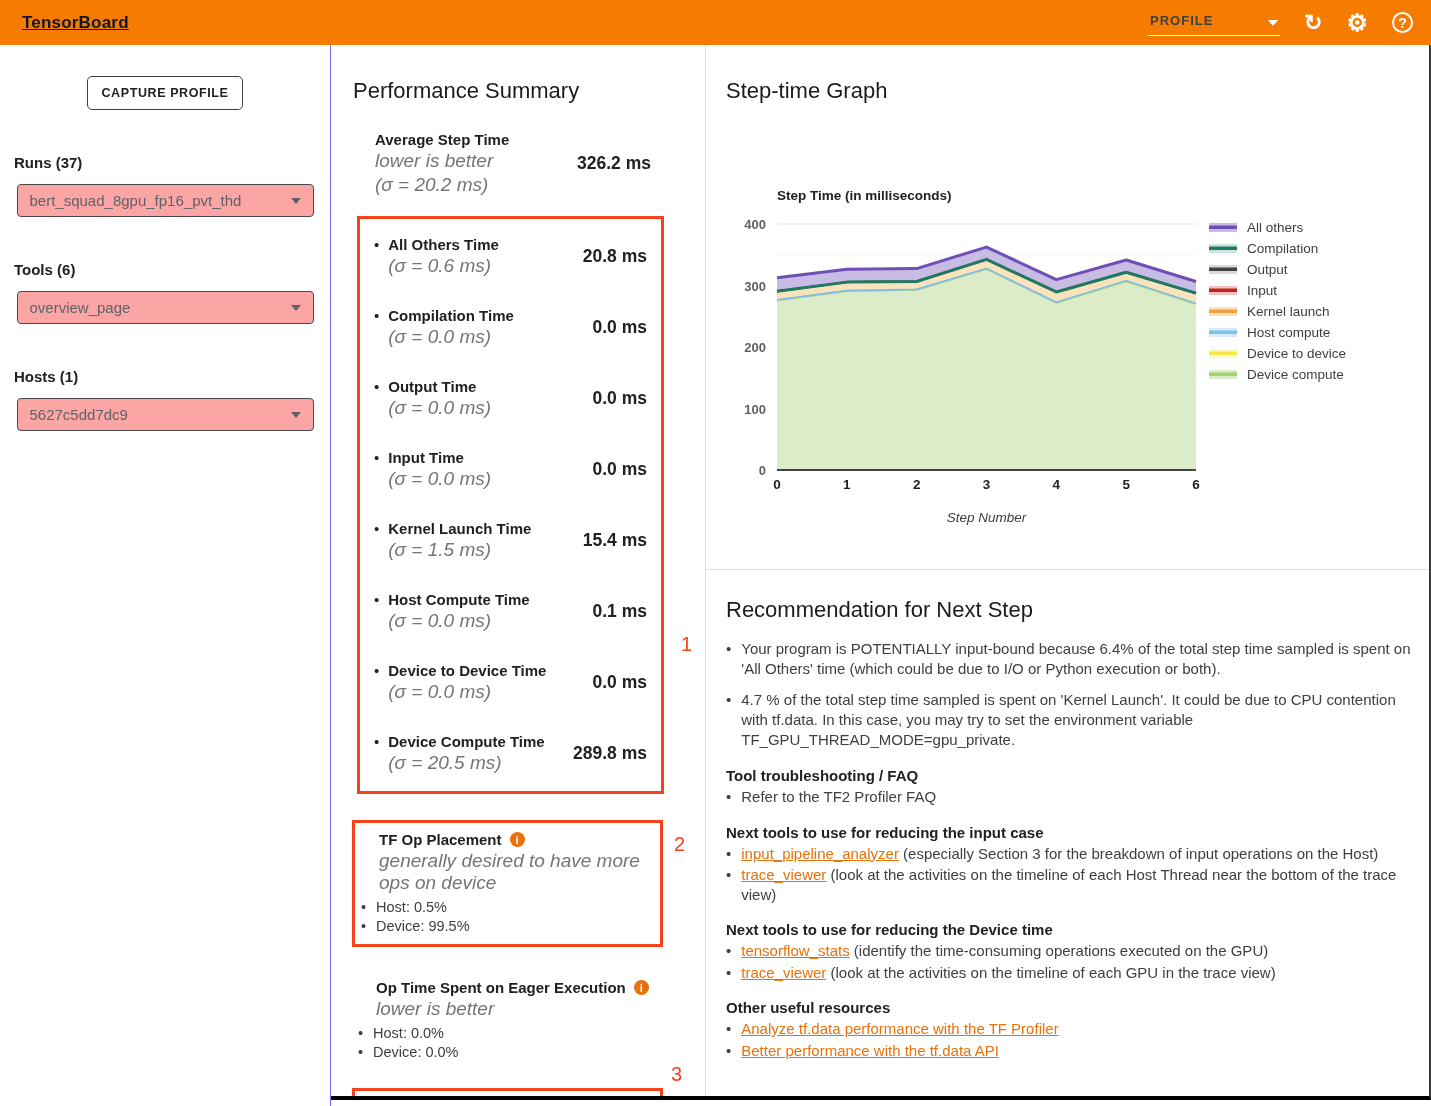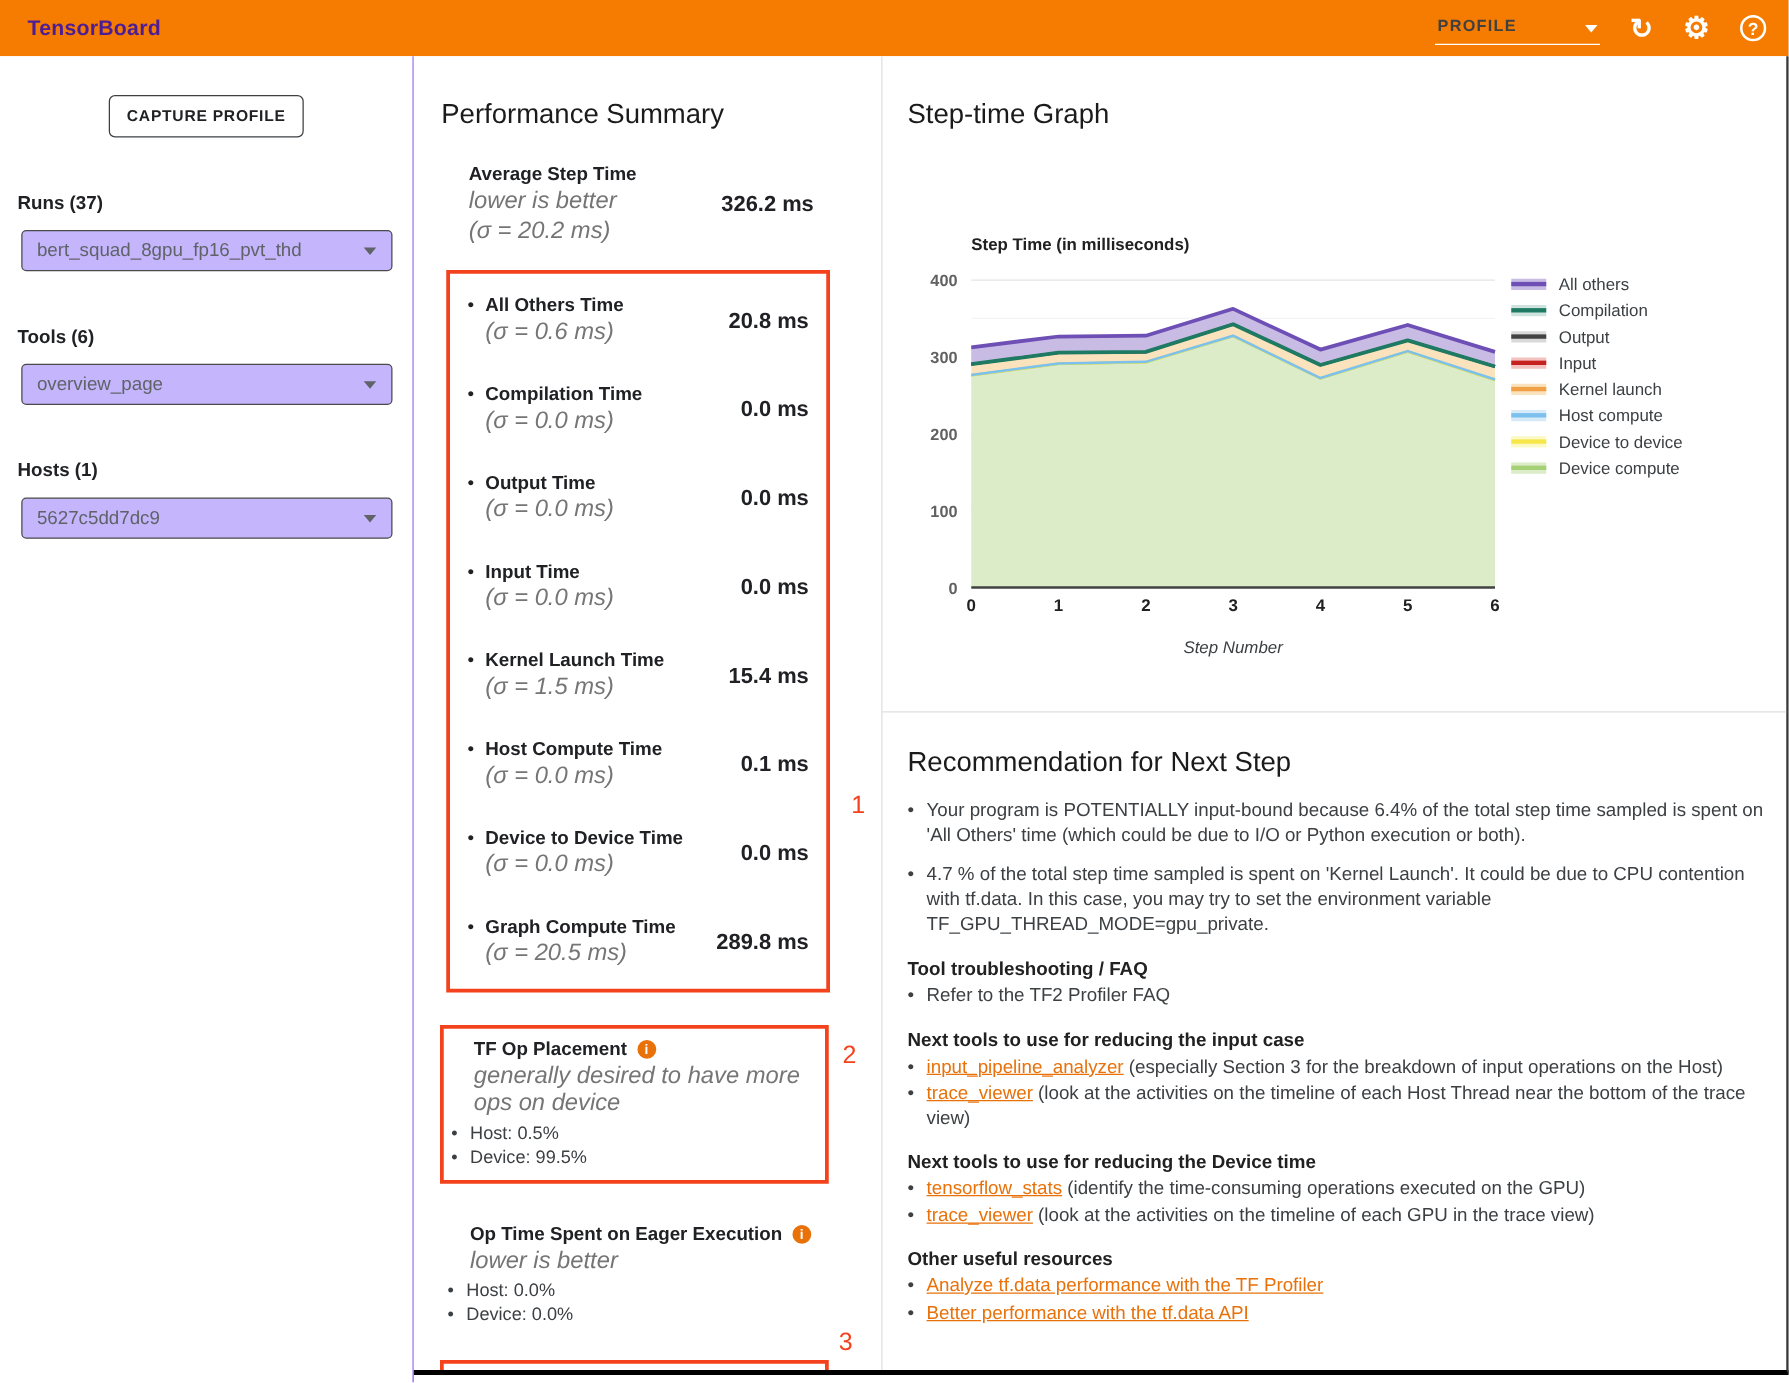--- a/index.html
+++ b/index.html
@@ -1,39 +1,39 @@
 <!DOCTYPE html>
 <html style="--brand: #f57c00; --annot: #f4431c; --link: #e8710a;"><head>
 <meta charset="utf-8">
 <style>
   * { margin:0; padding:0; box-sizing:border-box; }
   html,body { width:1431px; height:1106px; background:#fff; font-family:"Liberation Sans", sans-serif; color:#212121; overflow:hidden; }
 
   
   .appbar { height:45px; background:var(--brand,#f57c00); display:flex; align-items:center; padding:0 18px 0 22px; }
-  .appbar-title { color:#4c1d95; font-size:17px; font-weight:700; letter-spacing:.2px; }
+  .appbar-title { color:#0f172a; font-size:17px; font-weight:700; letter-spacing:.2px;text-decoration:underline; }
   .appbar-right { margin-left:auto; display:flex; align-items:center; gap:24px; }
   .profile-select { display:flex; align-items:flex-end; gap:8px; border-bottom:1px solid #fff; padding:4px 2px 7px 2px; width:132px; cursor:pointer; }
   .profile-select .lbl { color:#404040; font-size:13px; font-weight:700; letter-spacing:1px; }
   .caret-down-w { width:0; height:0; border-left:5px solid transparent; border-right:5px solid transparent; border-top:6px solid #fff; margin-left:auto; margin-bottom:2px; }
   .hicon { color:#fff; font-size:22px; line-height:22px; cursor:pointer; font-weight:700; }
   .help-circle { width:21px; height:21px; border:2px solid #fff; border-radius:50%; color:#fff; font-size:14px; font-weight:700; display:flex; align-items:center; justify-content:center; cursor:pointer; }
 
   
   .content { display:flex; height:1061px; }
   .sidebar { width:331px; border-right:1px solid #8b5cf6; background:#fff; flex:none; }
   .plugin { flex:1; display:flex; height:1055px; border-right:2px solid #3a3a3a; border-bottom:4px solid #000; overflow:hidden; background:#fff; }
   .middle { width:375px; border-right:1px solid #e0e0e0; position:relative; flex:none; }
   .rightcol { flex:1; position:relative; }
 
   
   .capture-btn { display:block; margin:31px auto 0; width:156px; height:34px; background:#fff; border:1.5px solid #3c4043; border-radius:5px; font-family:inherit; font-size:12.5px; font-weight:700; letter-spacing:.6px; color:#202124; cursor:pointer; }
   .sel-group { margin-top:44px; }
   .sel-label { font-size:15px; font-weight:700; color:#202124; margin:0 0 13px 14px; }
-  .sel-box { width:297px; height:33px; margin:0 auto; border:1.5px solid #4a4a4a; border-radius:4px; display:flex; align-items:center; padding:0 12px; cursor:pointer; background:#c4b5fd; }
+  .sel-box { width:297px; height:33px; margin:0 auto; border:1.5px solid #4a4a4a; border-radius:4px; display:flex; align-items:center; padding:0 12px; cursor:pointer; background:#fca5a5; }
   .sel-value { font-size:15px; color:#5f6368; white-space:nowrap; overflow:hidden; }
   .caret-down-d { width:0; height:0; border-left:5px solid transparent; border-right:5px solid transparent; border-top:6px solid #5f6368; margin-left:auto; }
 
   
   h2.sect { font-size:22px; font-weight:400; color:#1b1b1b; }
   .middle h2.sect { margin:33px 0 0 22px; }
   .avg-row { margin:27px 54px 0 44px; display:flex; justify-content:space-between; align-items:center; }
   .metric-label { font-size:15px; font-weight:700; color:#202124; }
   .metric-note { font-size:19px; font-style:italic; color:#757575; margin-top:2px; }
   .metric-value { font-size:17.5px; font-weight:700; color:#202124; white-space:nowrap; }
@@ -198,21 +198,21 @@
                 <div class="metric-label">Device to Device Time</div>
                 <div class="metric-note">(σ = 0.0 ms)</div>
               </div>
             </div>
             <div class="metric-value">0.0 ms</div>
           </div>
           <div class="bd-item">
             <div class="bd-left">
               <span class="bd-bullet">•</span>
               <div>
-                <div class="metric-label">Graph Compute Time</div>
+                <div class="metric-label">Device Compute Time</div>
                 <div class="metric-note">(σ = 20.5 ms)</div>
               </div>
             </div>
             <div class="metric-value">289.8 ms</div>
           </div>
         </div>
 
       <div class="red-box box2 pblock" id="block-0">
           <div class="ttl-row">
             <span class="metric-label">TF Op Placement</span>

